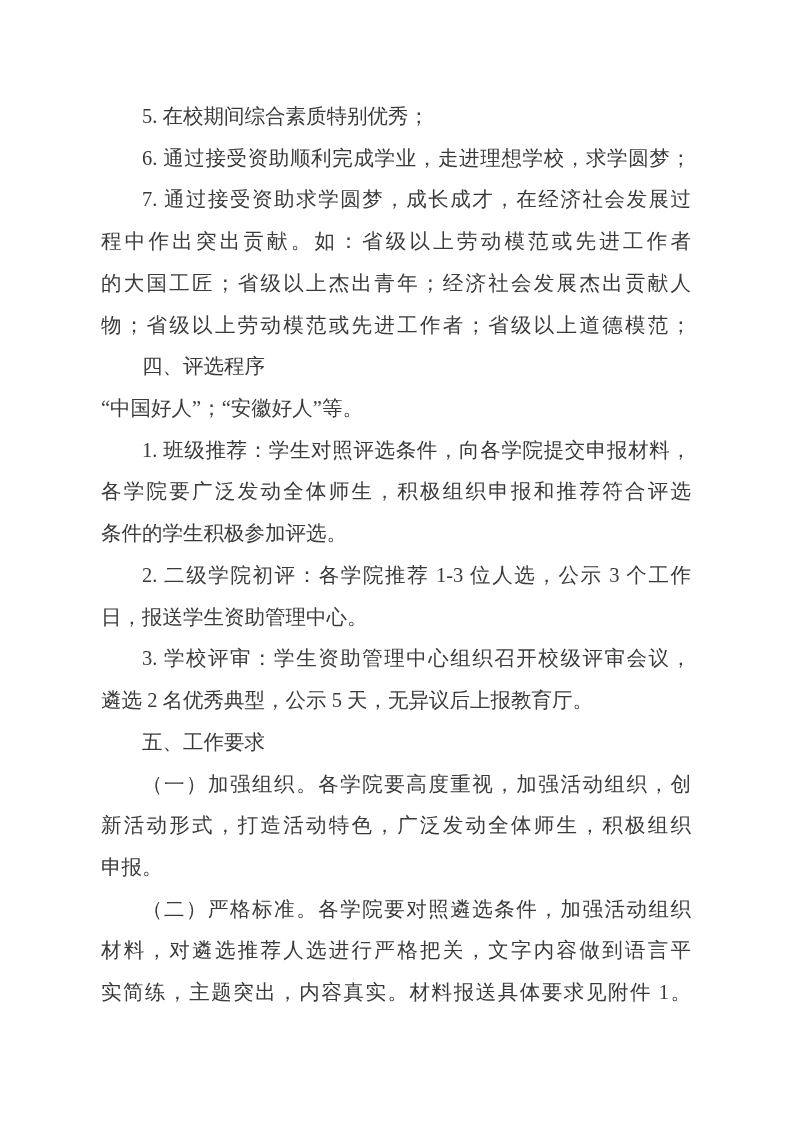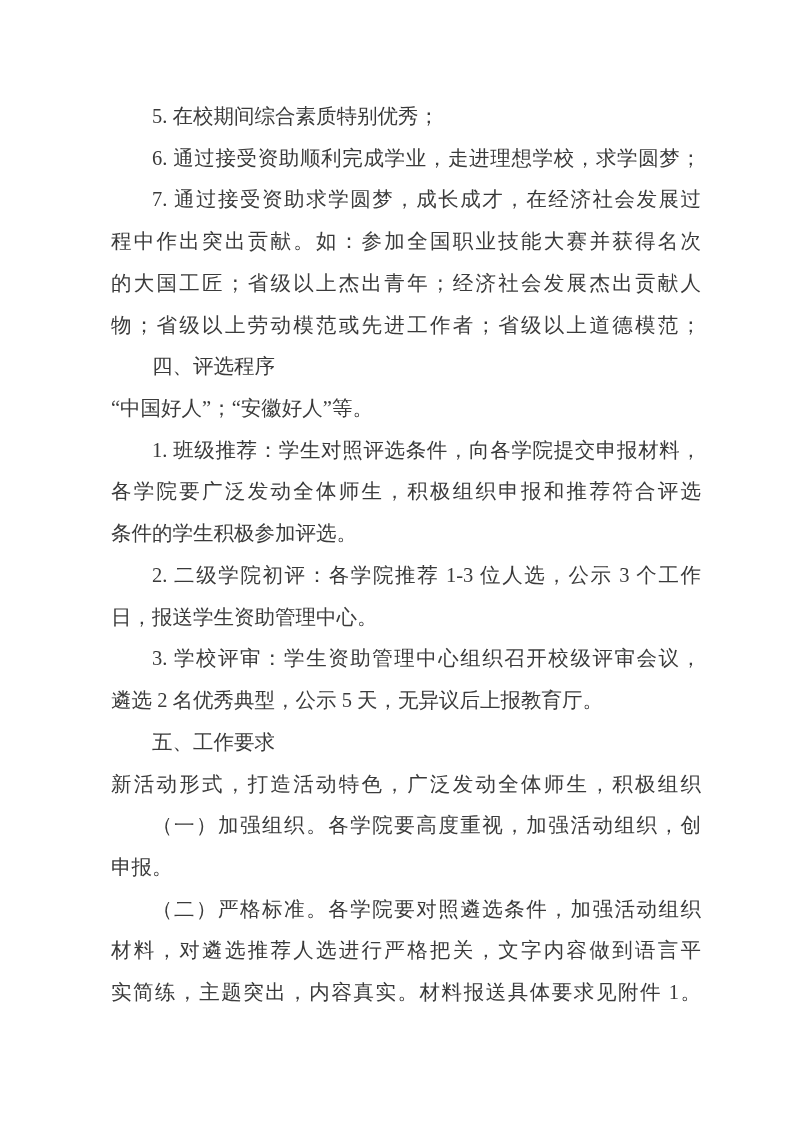--- a/index.html
+++ b/index.html
@@ -9,21 +9,21 @@
   body {
     width: 793px;
     height: 1122px;
     background: #ffffff;
     position: relative;
     overflow: hidden;
     font-family: "Liberation Serif", "DejaVu Serif", serif;
   }
   .doc-text {
     position: absolute;
-    left: 111px;
+    left: 101px;
     top: 96px;
     width: 590px;
     color: #3a3a3a;
     font-size: 20.5px;
   }
   .ln {
     height: 41.72px;
     line-height: 41.72px;
     overflow: hidden;
     white-space: normal;
@@ -38,32 +38,32 @@
     text-indent: 41px;
   }
 </style>
 </head>
 <body>
 
 <div class="doc-text">
   <div class="ln ind end">5. 在校期间综合素质特别优秀；</div>
   <div class="ln ind">6. 通过接受资助顺利完成学业，走进理想学校，求学圆梦；</div>
   <div class="ln ind">7. 通过接受资助求学圆梦，成长成才，在经济社会发展过</div>
-  <div class="ln">程中作出突出贡献。如：参加全国职业技能大赛并获得名次</div>
+  <div class="ln">程中作出突出贡献。如：省级以上劳动模范或先进工作者</div>
   <div class="ln">的大国工匠；省级以上杰出青年；经济社会发展杰出贡献人</div>
   <div class="ln">物；省级以上劳动模范或先进工作者；省级以上道德模范；</div>
   <div class="ln ind end">四、评选程序</div>
   <div class="ln end">“中国好人”；“安徽好人”等。</div>
   <div class="ln ind">1. 班级推荐：学生对照评选条件，向各学院提交申报材料，</div>
   <div class="ln">各学院要广泛发动全体师生，积极组织申报和推荐符合评选</div>
   <div class="ln end">条件的学生积极参加评选。</div>
   <div class="ln ind">2. 二级学院初评：各学院推荐 1-3 位人选，公示 3 个工作</div>
   <div class="ln end">日，报送学生资助管理中心。</div>
   <div class="ln ind">3. 学校评审：学生资助管理中心组织召开校级评审会议，</div>
   <div class="ln end">遴选 2 名优秀典型，公示 5 天，无异议后上报教育厅。</div>
   <div class="ln ind end">五、工作要求</div>
+  <div class="ln ind">（一）加强组织。各学院要高度重视，加强活动组织，创</div>
   <div class="ln">新活动形式，打造活动特色，广泛发动全体师生，积极组织</div>
-  <div class="ln ind">（一）加强组织。各学院要高度重视，加强活动组织，创</div>
   <div class="ln end">申报。</div>
   <div class="ln ind">（二）严格标准。各学院要对照遴选条件，加强活动组织</div>
   <div class="ln">材料，对遴选推荐人选进行严格把关，文字内容做到语言平</div>
   <div class="ln">实简练，主题突出，内容真实。材料报送具体要求见附件 1。</div>
 </div>
 
 </body></html>

